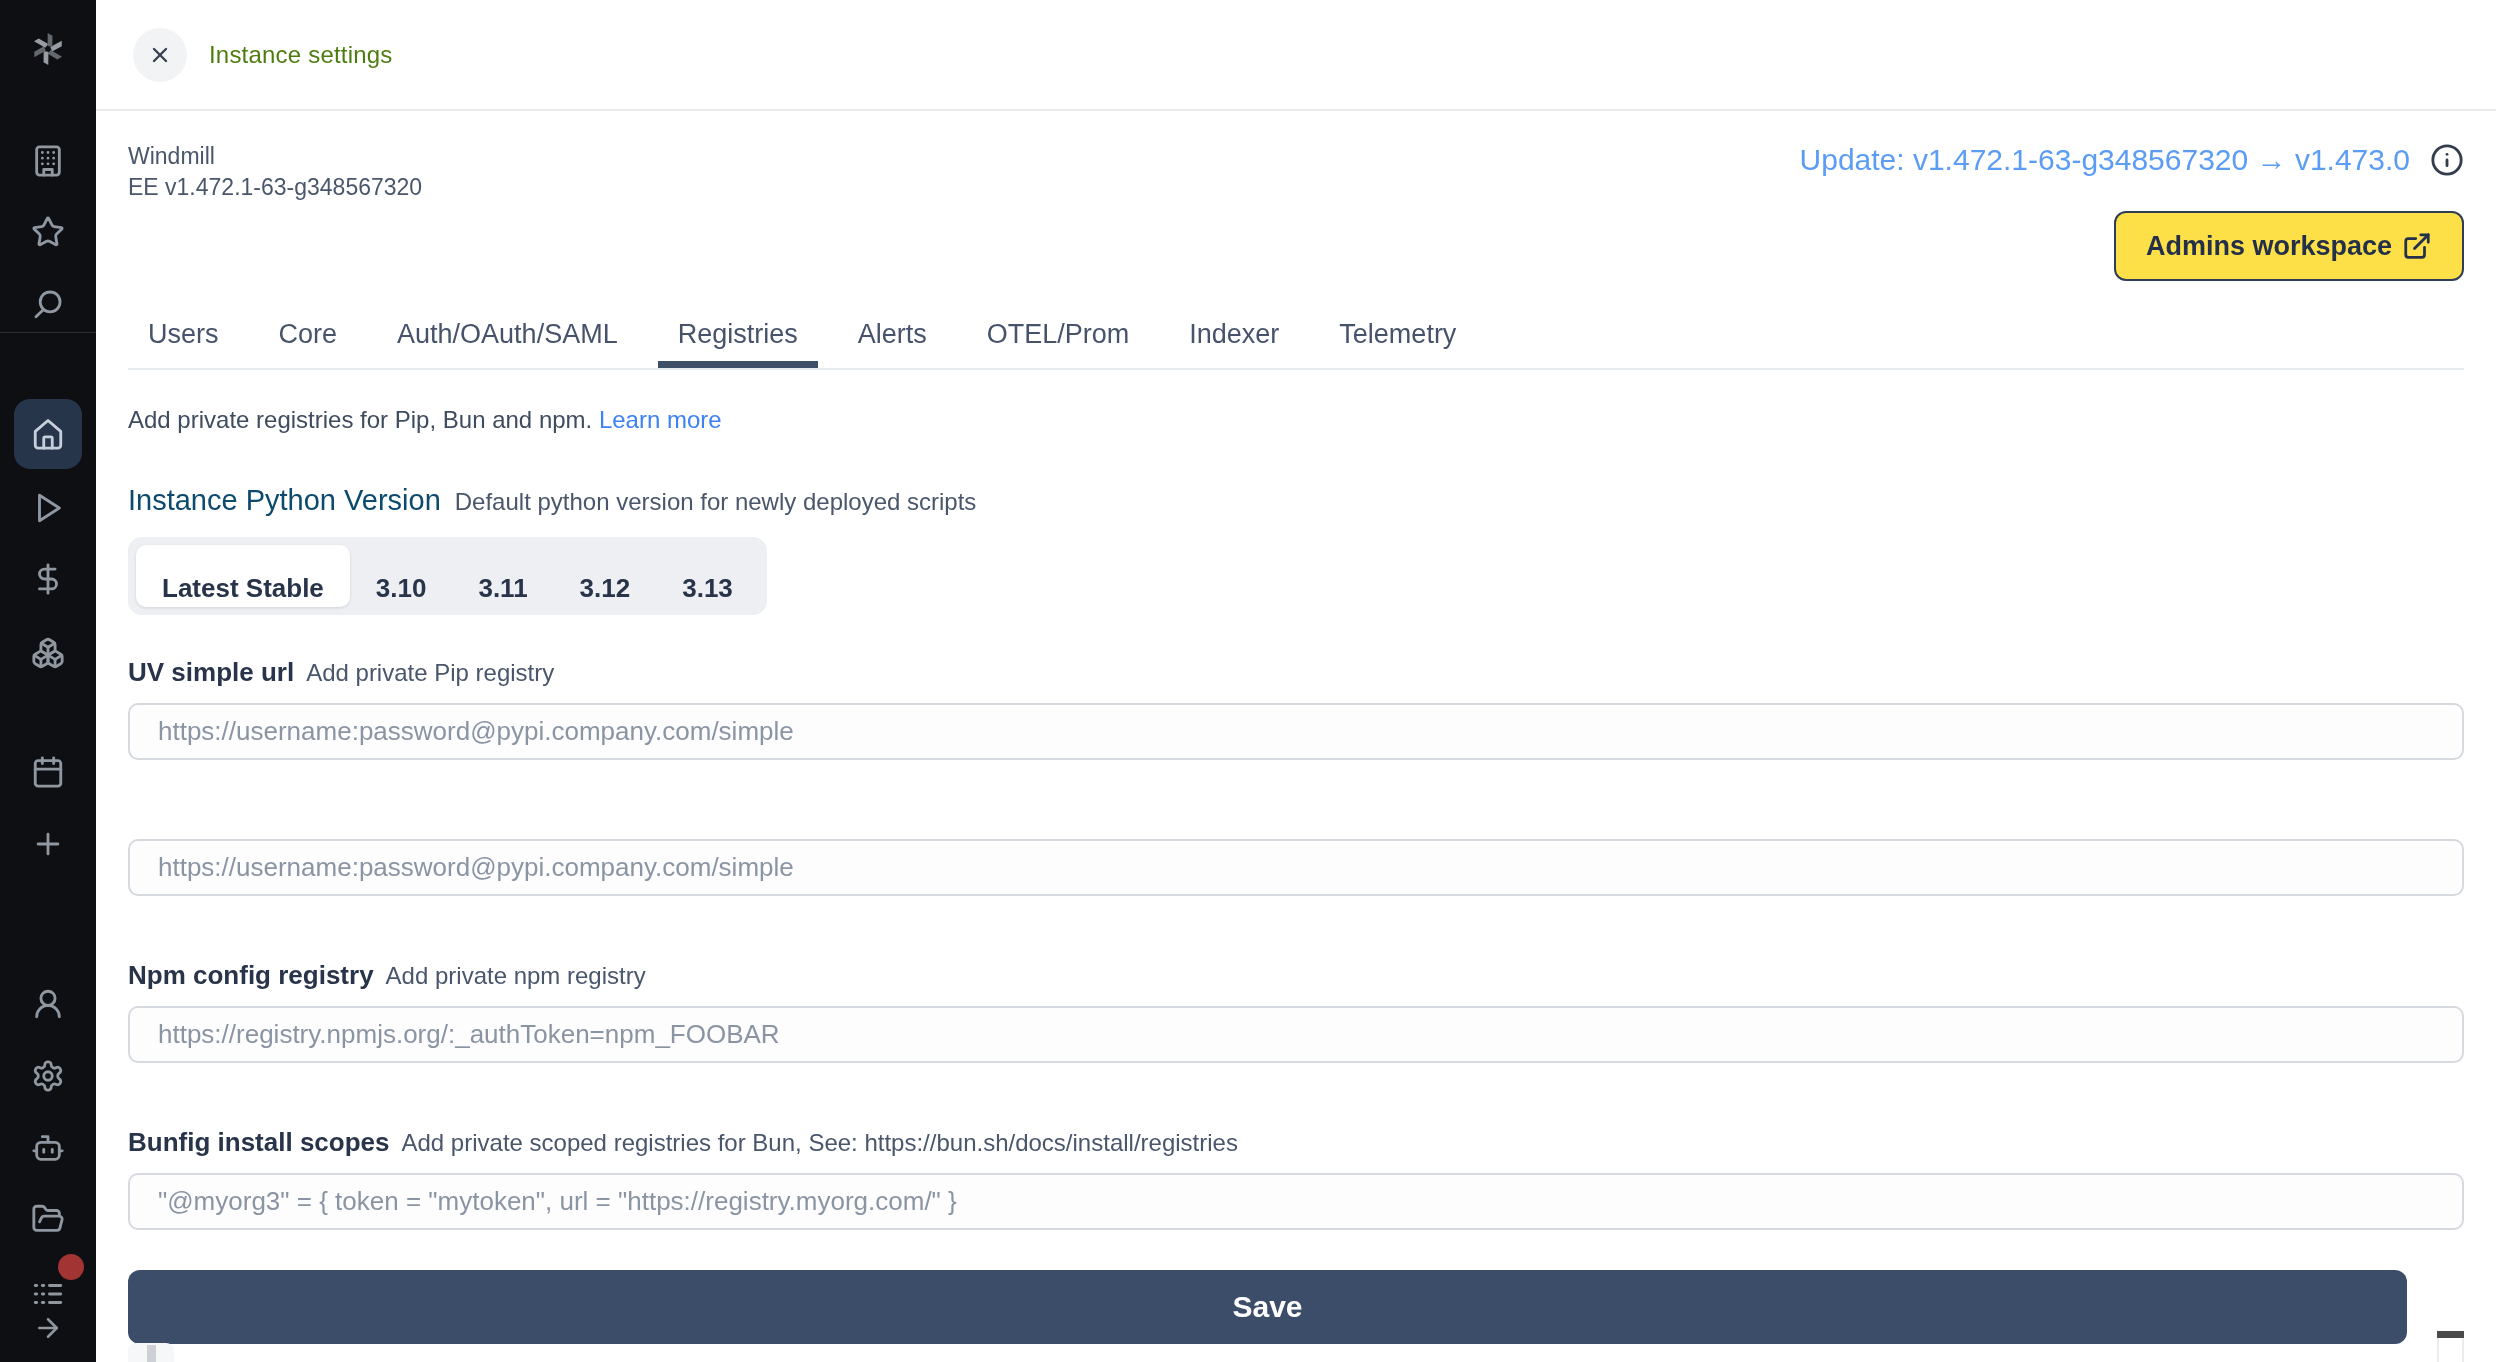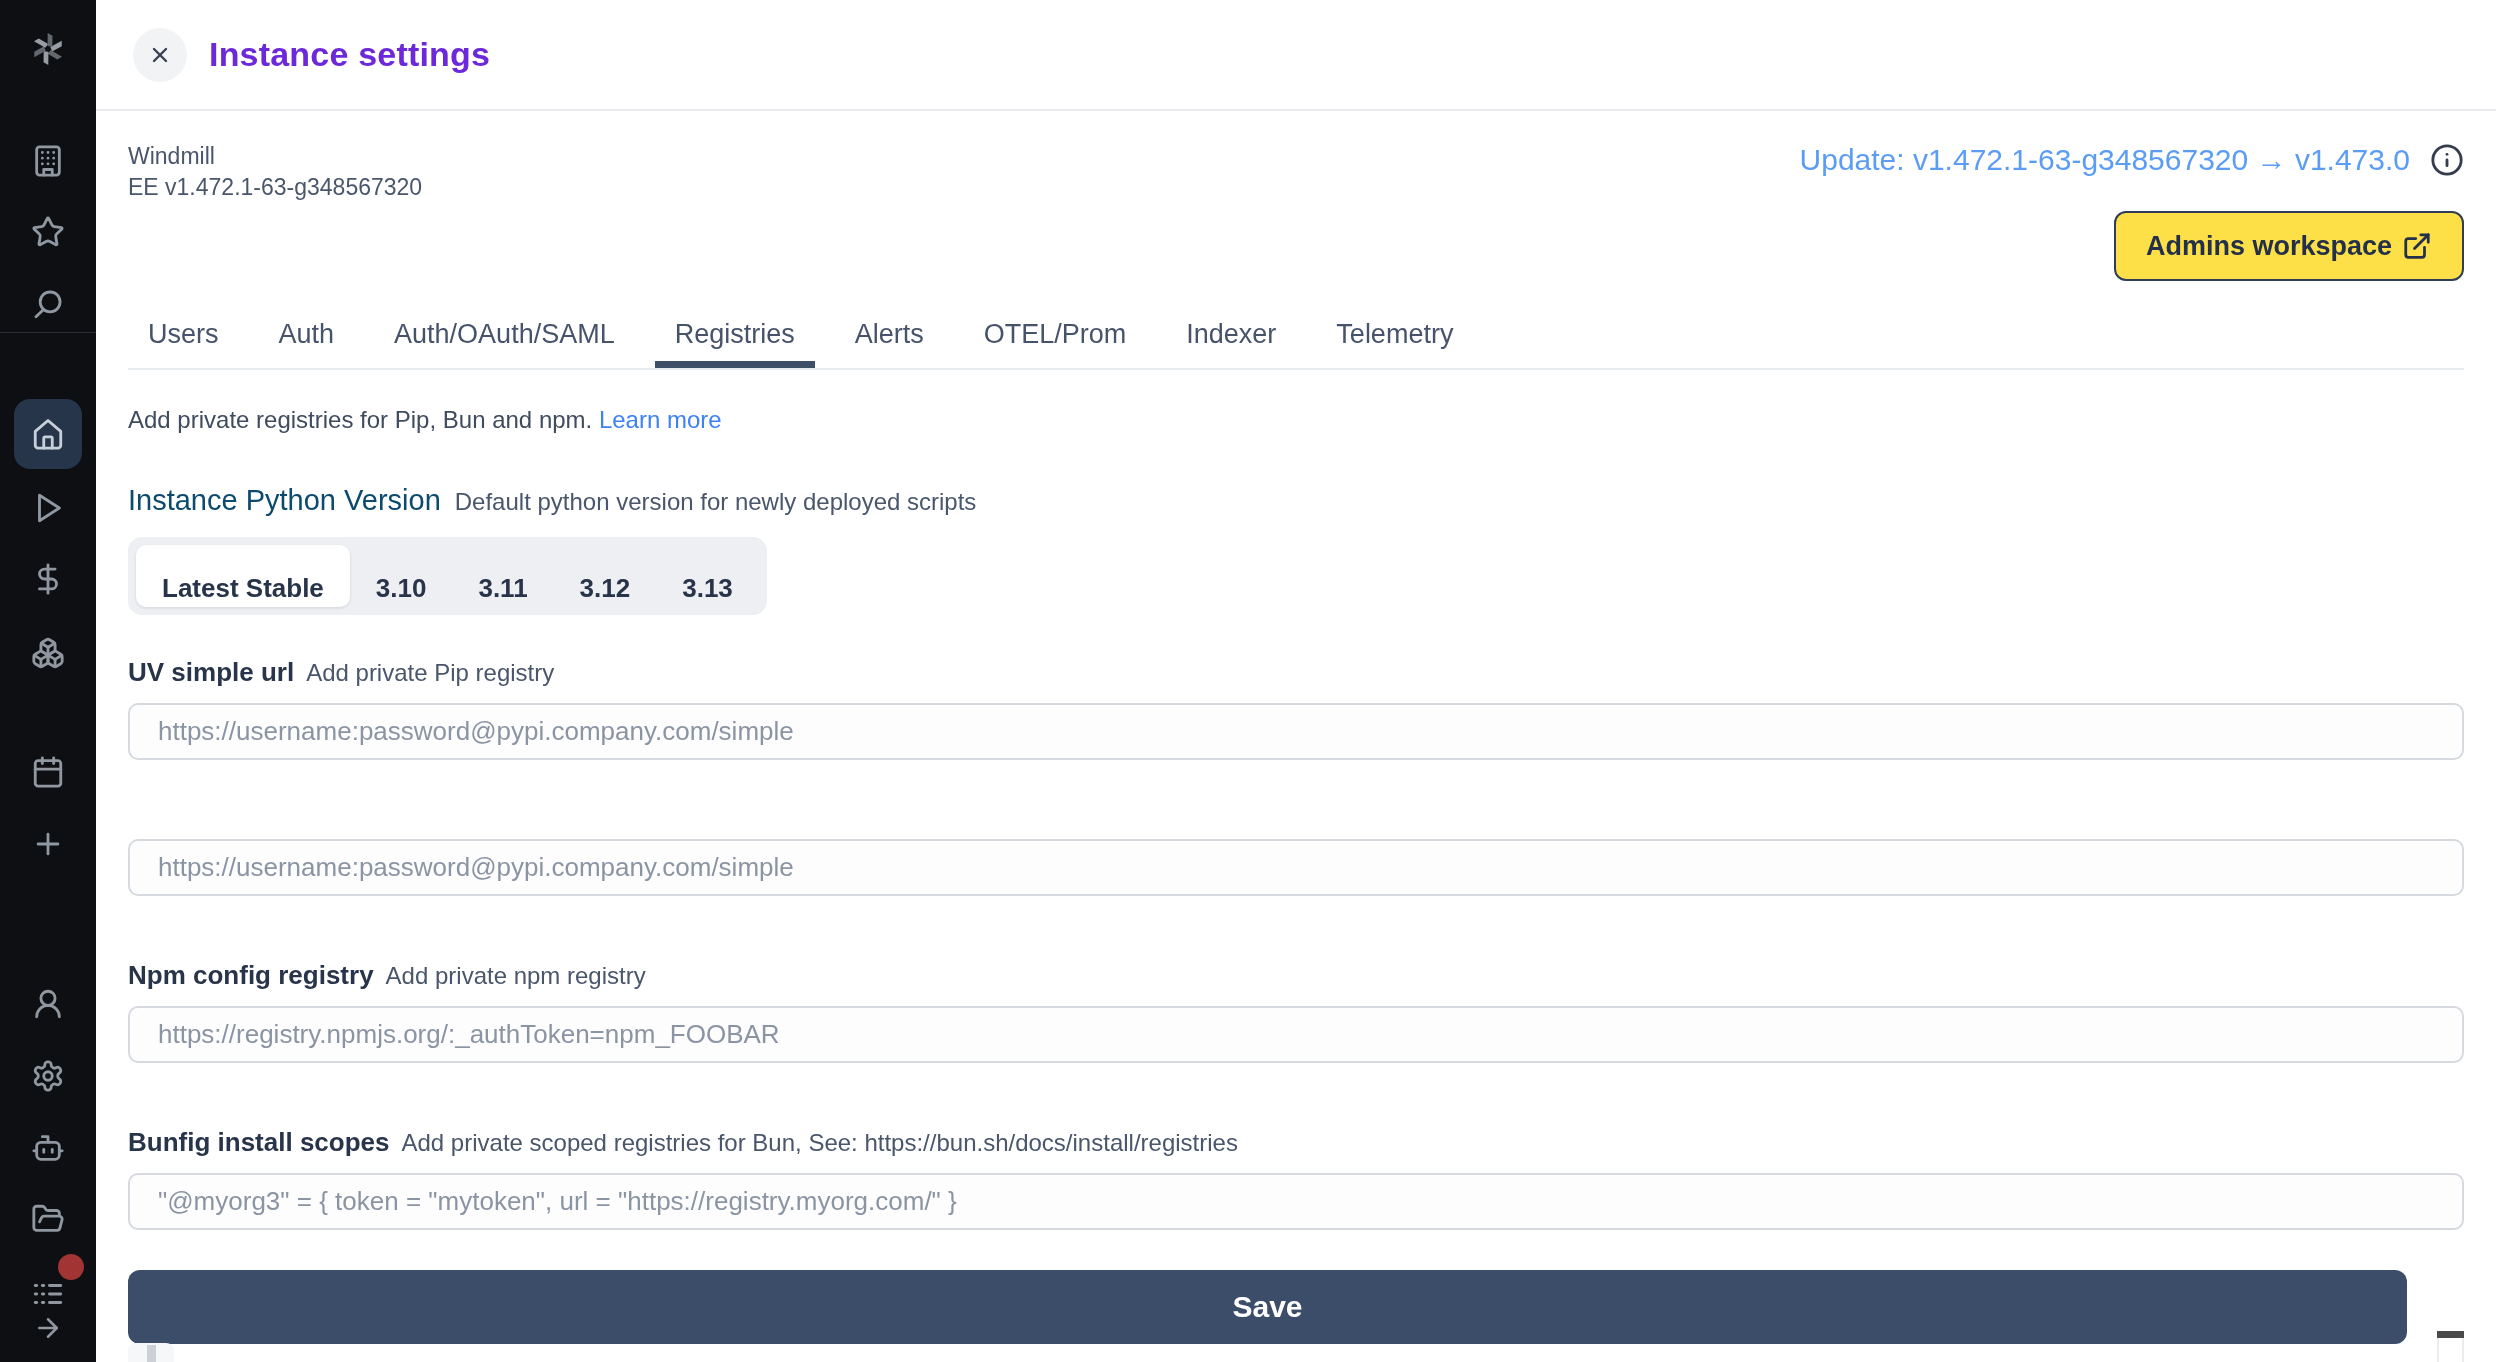--- a/index.html
+++ b/index.html
@@ -24,21 +24,21 @@
 
   
   .header { position:absolute; left:96px; top:0; right:0; height:111px;
             background:#fff; border-bottom:2px solid #e9ebef;
             display:flex; align-items:center; padding-left:37px; }
   .close-btn { width:54px; height:54px; border-radius:50%; background:#f2f3f5;
                display:flex; align-items:center; justify-content:center;
                cursor:pointer; flex:0 0 auto; }
   .close-btn svg { width:24px; height:24px; stroke:#374151; stroke-width:2.4;
                    fill:none; stroke-linecap:round; }
-  .page-title { margin-left:22px; font-size:34px; font-weight:700; color:#6d28d9;
+  .page-title { margin-left:22px; font-size:24px; font-weight:400; color:#4d7c0f;
                 letter-spacing:.2px; }
 
   
   .main { position:absolute; left:96px; top:113px; width:2400px;
           padding:0 32px; }
 
   .meta-row { position:relative; margin-top:28px; height:64px; }
   .inst-name, .inst-ver { font-size:23px; color:#49566b; line-height:31px; }
   .update-row { position:absolute; right:0; top:2px; display:flex;
                 align-items:center; gap:20px; }
@@ -271,21 +271,21 @@
       <svg viewBox="0 0 24 24">
           <path d="M15 3h6v6"></path>
           <path d="M10 14 21 3"></path>
           <path d="M18 13v6a2 2 0 0 1-2 2H5a2 2 0 0 1-2-2V8a2 2 0 0 1 2-2h6"></path>
         </svg>
     </button>
   </div>
 
   <div class="tabs">
     <div class="tab">Users</div>
-    <div class="tab">Auth</div>
+    <div class="tab">Core</div>
     <div class="tab">Auth/OAuth/SAML</div>
     <div class="tab active">Registries</div>
     <div class="tab">Alerts</div>
     <div class="tab">OTEL/Prom</div>
     <div class="tab">Indexer</div>
     <div class="tab">Telemetry</div>
   </div>
 
   <div class="intro">
     <span>Add private registries for Pip, Bun and npm.</span>

